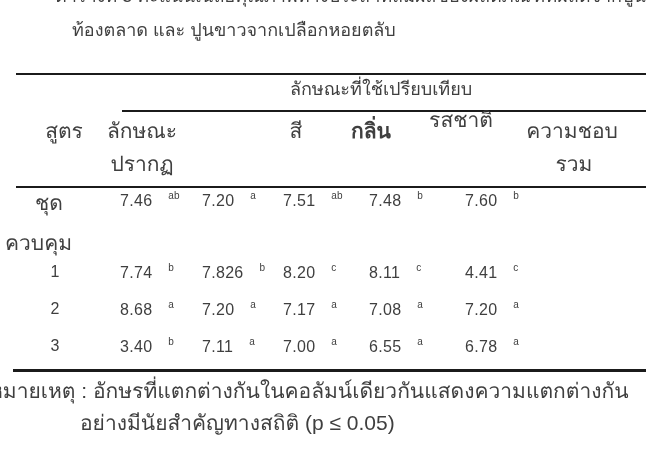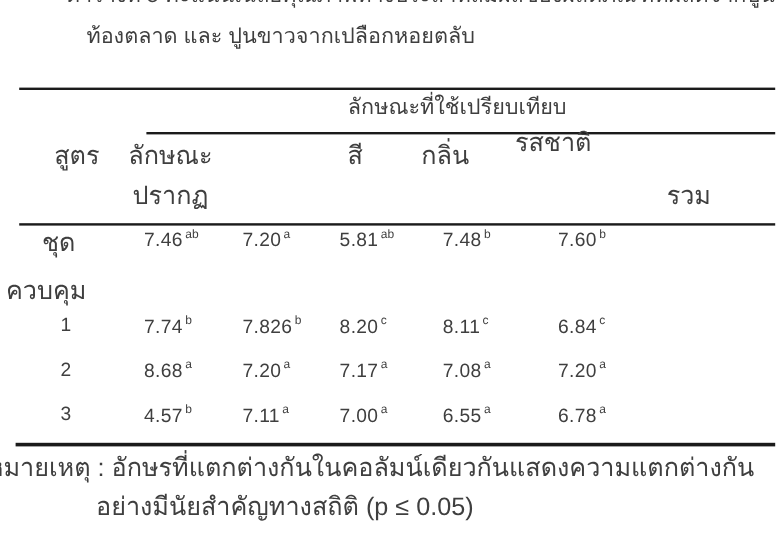--- a/index.html
+++ b/index.html
@@ -14,21 +14,21 @@
   .abs{position:absolute;white-space:nowrap;line-height:1.15;}
   .ctr{transform:translateX(-50%);}
   .thai{font-size:18px;}
   .thai-sm{font-size:21px;}
   .num{font-size:16px;letter-spacing:0.3px;}
   .rule{position:absolute;background:#1b1b1b;}
   sup.sig{
     font-size:10px;
     position:relative;
     top:-1px;
-    margin-left:2px;
+    margin-left:16px;
     letter-spacing:0;
   }
   
   .v0{left:120px;} .v1{left:202px;} .v2{left:283px;} .v3{left:369px;} .v4{left:465px;}
   
   .r0{top:191px;} .r0b{top:231px;} .r1{top:263px;} .r2{top:300px;} .r3{top:337px;}
 </style>
 </head>
 <body>
 
@@ -41,48 +41,49 @@
   <div class="rule" style="top:110px;left:122px;width:528px;height:2px;"></div>
   <div class="rule" style="top:186px;left:16px;width:634px;height:2px;"></div>
   <div class="rule" style="top:369px;left:13px;width:637px;height:3px;"></div>
 
   <div class="abs thai ctr" style="top:79px;left:381px;">ลักษณะที่ใช้เปรียบเทียบ</div>
 
   <div class="abs thai-sm ctr" style="top:119px;left:64px;">สูตร</div>
   <div class="abs thai-sm ctr" style="top:119px;left:142px;">ลักษณะ</div>
   <div class="abs thai-sm ctr" style="top:152px;left:142px;">ปรากฏ</div>
   <div class="abs thai-sm ctr" style="top:119px;left:296px;">สี</div>
-  <div class="abs thai-sm ctr" style="top:119px;left:371px;">กลิ่น</div>
+  <div class="abs thai-sm ctr" style="top:119px;left:371px;font-weight:bold;">กลิ่น</div>
   <div class="abs thai-sm ctr" style="top:108px;left:461px;">รสชาติ</div>
+  <div class="abs thai-sm ctr" style="top:119px;left:572px;">ความชอบ</div>
   <div class="abs thai-sm ctr" style="top:152px;left:574px;">รวม</div>
 
   <div class="abs thai-sm r0" style="left:35px;">ชุด</div>
   <div class="abs thai-sm r0b" style="left:5px;text-align:right;">ควบคุม</div>
   <div class="abs num r0 v0"><span>7.46</span><sup class="sig">ab</sup></div>
   <div class="abs num r0 v1"><span>7.20</span><sup class="sig">a</sup></div>
-  <div class="abs num r0 v2"><span>5.81</span><sup class="sig">ab</sup></div>
+  <div class="abs num r0 v2"><span>7.51</span><sup class="sig">ab</sup></div>
   <div class="abs num r0 v3"><span>7.48</span><sup class="sig">b</sup></div>
   <div class="abs num r0 v4"><span>7.60</span><sup class="sig">b</sup></div>
 
   <div class="abs num r1 ctr" style="left:55px;">1</div>
   <div class="abs num r1 v0"><span>7.74</span><sup class="sig">b</sup></div>
   <div class="abs num r1 v1"><span>7.826</span><sup class="sig">b</sup></div>
   <div class="abs num r1 v2"><span>8.20</span><sup class="sig">c</sup></div>
   <div class="abs num r1 v3"><span>8.11</span><sup class="sig">c</sup></div>
-  <div class="abs num r1 v4"><span>6.84</span><sup class="sig">c</sup></div>
+  <div class="abs num r1 v4"><span>4.41</span><sup class="sig">c</sup></div>
 
   <div class="abs num r2 ctr" style="left:55px;">2</div>
   <div class="abs num r2 v0"><span>8.68</span><sup class="sig">a</sup></div>
   <div class="abs num r2 v1"><span>7.20</span><sup class="sig">a</sup></div>
   <div class="abs num r2 v2"><span>7.17</span><sup class="sig">a</sup></div>
   <div class="abs num r2 v3"><span>7.08</span><sup class="sig">a</sup></div>
   <div class="abs num r2 v4"><span>7.20</span><sup class="sig">a</sup></div>
 
   <div class="abs num r3 ctr" style="left:55px;">3</div>
-  <div class="abs num r3 v0"><span>4.57</span><sup class="sig">b</sup></div>
+  <div class="abs num r3 v0"><span>3.40</span><sup class="sig">b</sup></div>
   <div class="abs num r3 v1"><span>7.11</span><sup class="sig">a</sup></div>
   <div class="abs num r3 v2"><span>7.00</span><sup class="sig">a</sup></div>
   <div class="abs num r3 v3"><span>6.55</span><sup class="sig">a</sup></div>
   <div class="abs num r3 v4"><span>6.78</span><sup class="sig">a</sup></div>
 
   <div class="abs thai-sm" style="top:379px;left:-11px;">หมายเหตุ : อักษรที่แตกต่างกันในคอลัมน์เดียวกันแสดงความแตกต่างกัน</div>
   <div class="abs thai-sm" style="top:411px;left:80px;">อย่างมีนัยสำคัญทางสถิติ (p ≤ 0.05)</div>
 
 </div>
 

